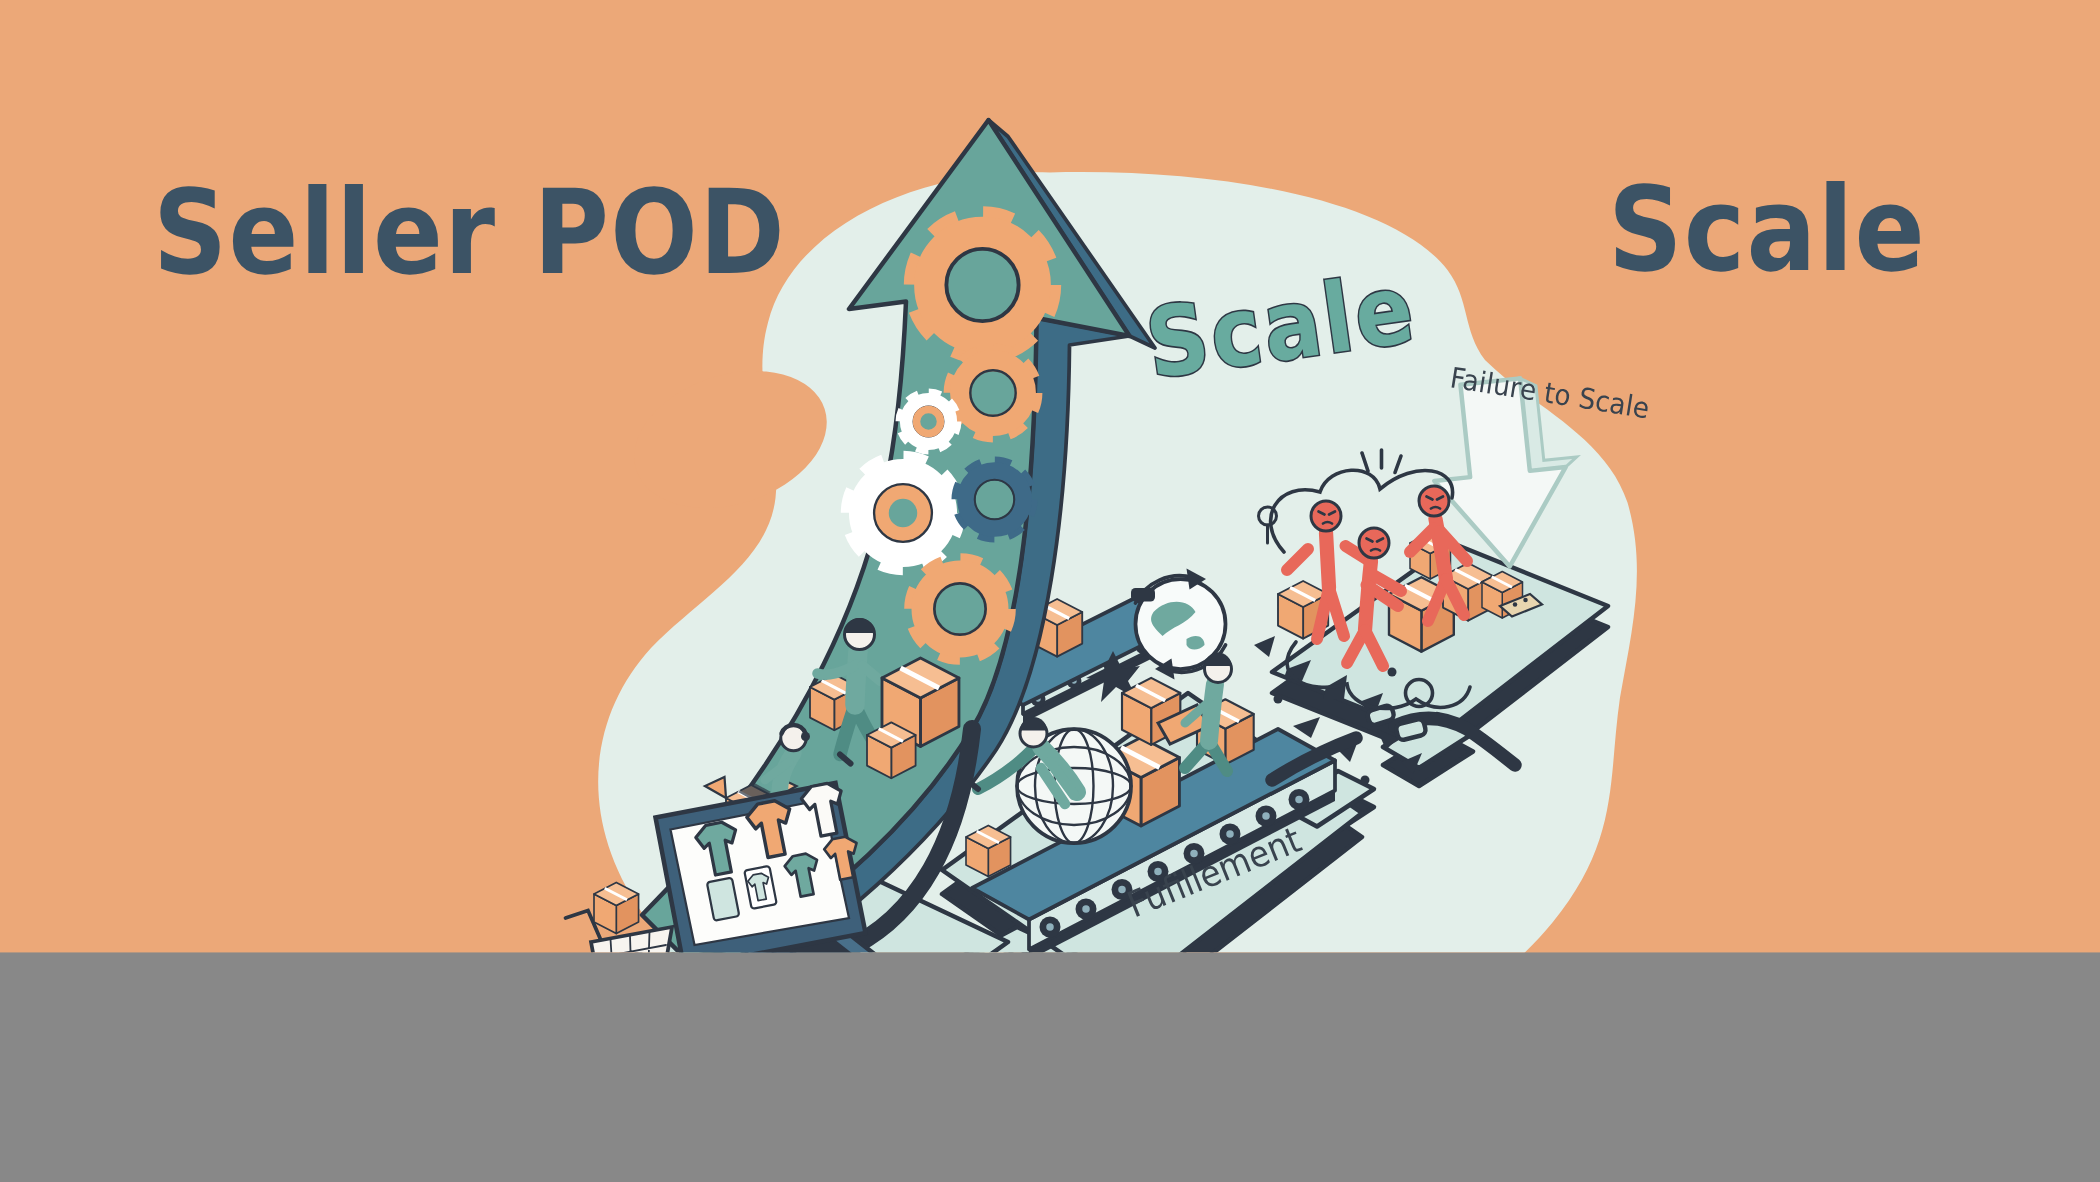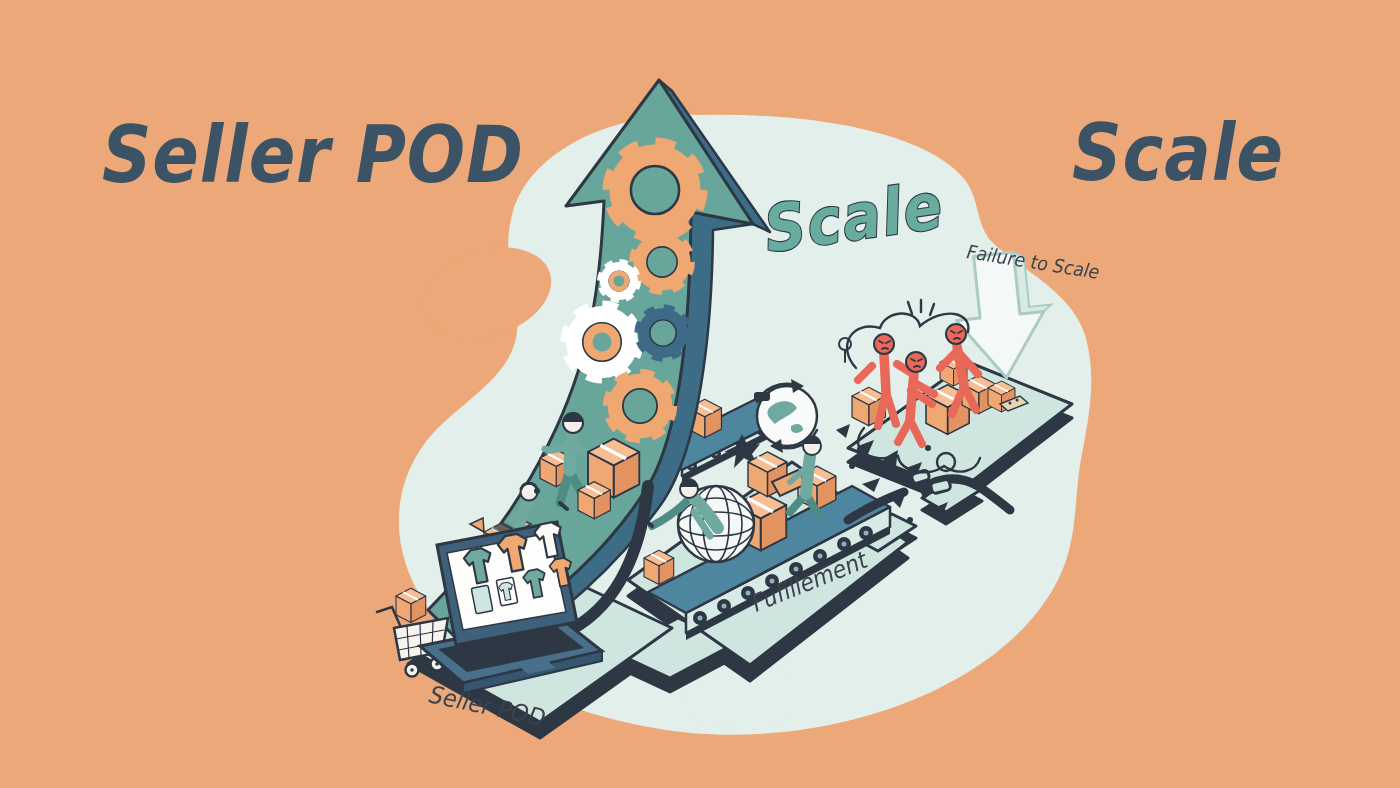--- a/index.html
+++ b/index.html
@@ -1,16 +1,16 @@
 <!DOCTYPE html>
 <html style="--background: #ECA878; --blob: #E3EFEA; --ink: #2E3744; --title_text: #3C5365; --label_text: #39434E; --scale_text: #68AB9F; --arrow_teal: #68A59B; --arrow_side: #3D6C86; --gear_orange: #F0A873; --gear_blue: #3E6A88; --gear_white: #FFFFFF; --box_top: #F6BE92; --box_front: #F0A873; --box_side: #E2935F; --platform_top: #CFE5E0; --conveyor_top: #4E86A0; --conveyor_side: #D8EAE6; --figure_teal: #6FA99F; --figure_teal_dark: #4F8C84; --figure_red: #E8685A; --skin: #F4F1EC; --down_arrow_fill: #F4F8F6; --down_arrow_stroke: #ABCBC4; --down_arrow_side: #D9EAE5; --laptop_frame: #3E607A; --laptop_base: #49708A; --laptop_base_dark: #35566E; --screen_white: #FDFDFB;"><head>
 <meta charset="utf-8">
 <style>
   html,body{margin:0;padding:0;background:#888;}
-  .stage{position:relative;width:1400px;height:788px;overflow:hidden;background:var(--background);font-style:italic;}
+  .stage{position:relative;width:1400px;height:635px;overflow:hidden;background:var(--background);}
   svg text{font-family:"DejaVu Sans","Liberation Sans",sans-serif;}
   .title-text{font-weight:700;fill:var(--title_text);font-size:78px;letter-spacing:1px;}
   .overlay-text{font-weight:700;fill:var(--scale_text);stroke:var(--ink);stroke-width:2.2px;paint-order:stroke;font-size:64px;letter-spacing:2px;}
   .small-label{fill:var(--label_text);font-size:19px;}
   .small-label-lg{fill:var(--label_text);font-size:24px;}
   .bx-top{fill:var(--box_top);stroke:var(--ink);stroke-width:2;stroke-linejoin:round;}
   .bx-front{fill:var(--box_front);stroke:var(--ink);stroke-width:2;stroke-linejoin:round;}
   .bx-side{fill:var(--box_side);stroke:var(--ink);stroke-width:2;stroke-linejoin:round;}
   .bx-tape{stroke:#ffffff;stroke-width:3.5;}
   .gear-body{fill:none;stroke:currentColor;stroke-width:26;}

